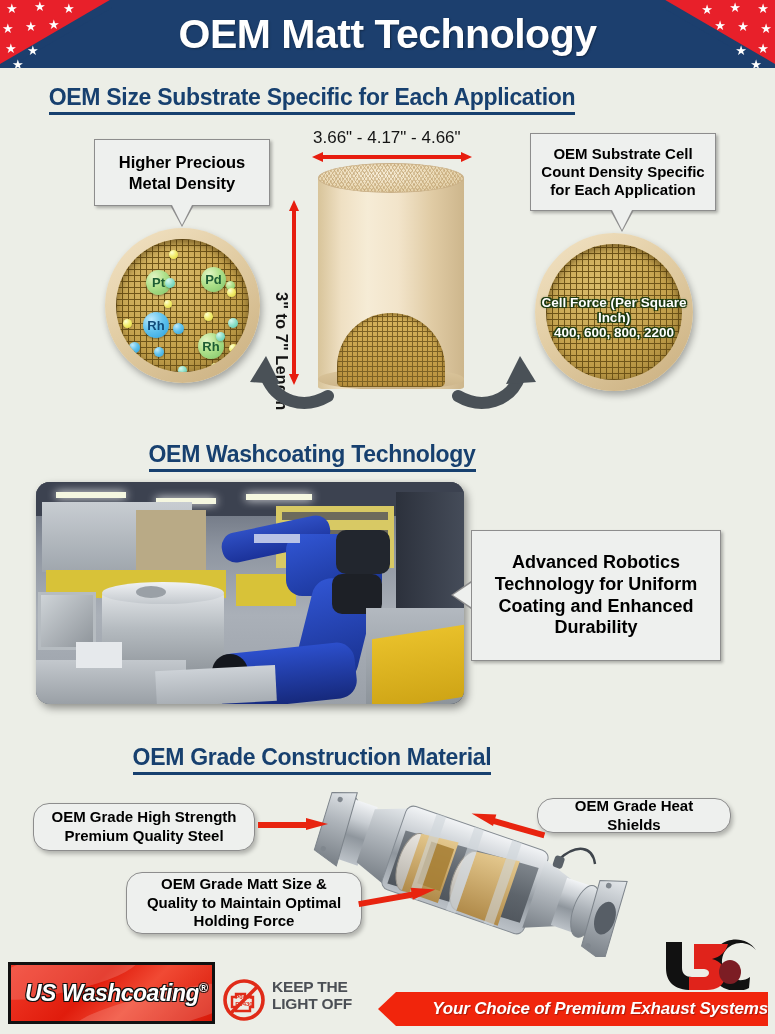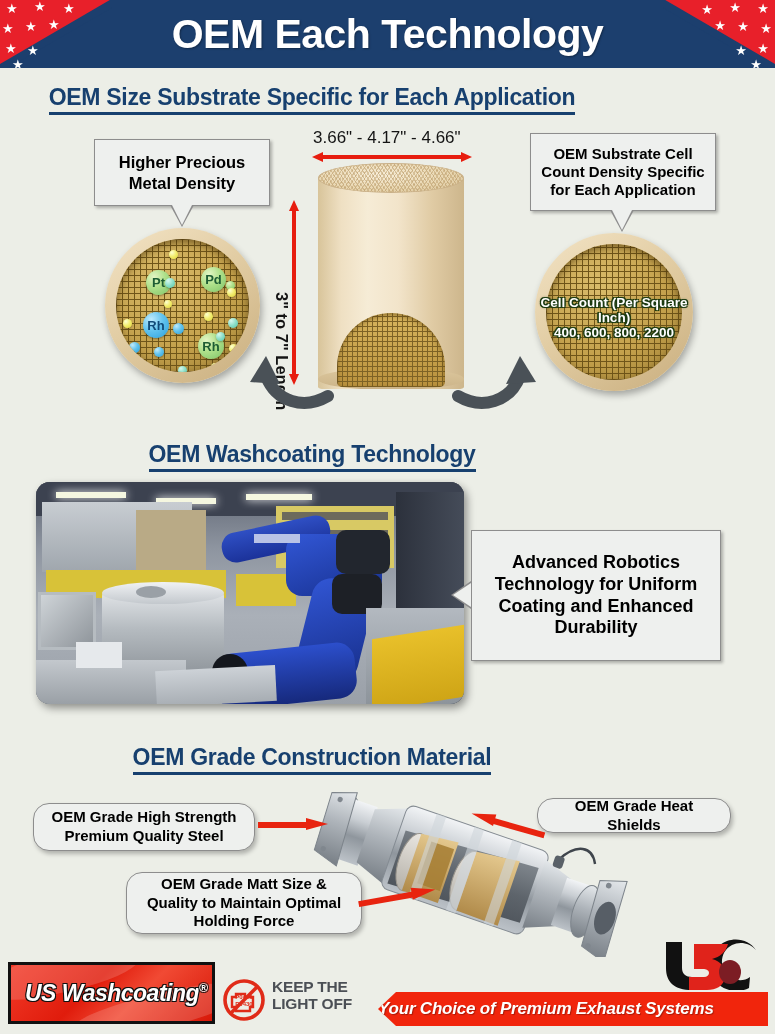--- a/index.html
+++ b/index.html
@@ -242,21 +242,21 @@
   .keep-words {
     position: absolute; left: 50px; top: 4px;
     color: #4b4f55; font-weight: bold; font-size: 15.5px; line-height: 1.08;
     letter-spacing: -.2px;
   }
 
   .tagline {
     position: absolute; left: 378px; top: 992px; width: 390px; height: 34px;
     background: #f1250c; color: #fff;
     clip-path: polygon(18px 0, 100% 0, 100% 100%, 18px 100%, 0 50%);
-    display: flex; align-items: center; justify-content: flex-start;
+    display: flex; align-items: center; justify-content: flex-end;
     font-style: italic; font-weight: bold; font-size: 17px;
     letter-spacing: -.2px;
     text-shadow: 1px 1px 1px rgba(0,0,0,.3);
   }
   .logo-usc { position: absolute; left: 660px; top: 938px; width: 104px; height: 52px; }
 </style>
 </head>
 <body>
 
 <div class="page">
@@ -281,21 +281,21 @@
       <span class="star" style="right:6px;top:2px">★</span>
       <span class="star" style="right:34px;top:1px">★</span>
       <span class="star" style="right:62px;top:3px">★</span>
       <span class="star" style="right:3px;top:22px">★</span>
       <span class="star" style="right:26px;top:20px">★</span>
       <span class="star" style="right:49px;top:19px">★</span>
       <span class="star" style="right:6px;top:42px">★</span>
       <span class="star" style="right:28px;top:44px">★</span>
       <span class="star" style="right:13px;top:58px">★</span>
     </div>
-    <div class="hdr-title">OEM Each Technology</div>
+    <div class="hdr-title">OEM Matt Technology</div>
   </div>
 
   <div class="sec-head" style="top:84px">
     <span>OEM Size Substrate Specific for Each Application</span>
   </div>
 
   <div class="dim-label" style="left:313px;top:128px">3.66" - 4.17" - 4.66"</div>
   <div class="dim-h" style="left:312px;top:152px;width:160px">
     <div class="ar-l"></div>
     <div class="bar"></div>
@@ -361,21 +361,21 @@
   <div class="callout" style="left:530px;top:133px;width:186px;height:78px;font-size:15px;padding:0 8px">
     <span>OEM Substrate Cell Count Density Specific for Each Application</span>
   </div>
   <div class="tail-down-b" style="left:610px;top:210px"></div>
   <div class="tail-down" style="left:612px;top:210px"></div>
 
   <div class="disc" style="left:535px;top:233px;width:158px;height:158px">
     <div class="disc-rim"></div>
     <div class="disc-face"></div>
     <div class="cellcount" style="top:62px">
-      <div>Cell Count (Per Square Inch)</div>
+      <div>Cell Force (Per Square Inch)</div>
       <div>400, 600, 800, 2200</div>
     </div>
   </div>
 
   <svg class="curve-arrow" style="left:244px;top:330px;width:90px;height:80px" viewBox="0 0 90 80">
     <path d="M84 66 C60 80, 32 72, 22 46" stroke="#4a5157" stroke-width="12" fill="none" stroke-linecap="round"></path>
     <path d="M22 26 L36 54 L6 52 Z" fill="#4a5157"></path>
   </svg>
   <svg class="curve-arrow" style="left:452px;top:330px;width:90px;height:80px" viewBox="0 0 90 80">
     <path d="M6 66 C30 80, 58 72, 68 46" stroke="#4a5157" stroke-width="12" fill="none" stroke-linecap="round"></path>

